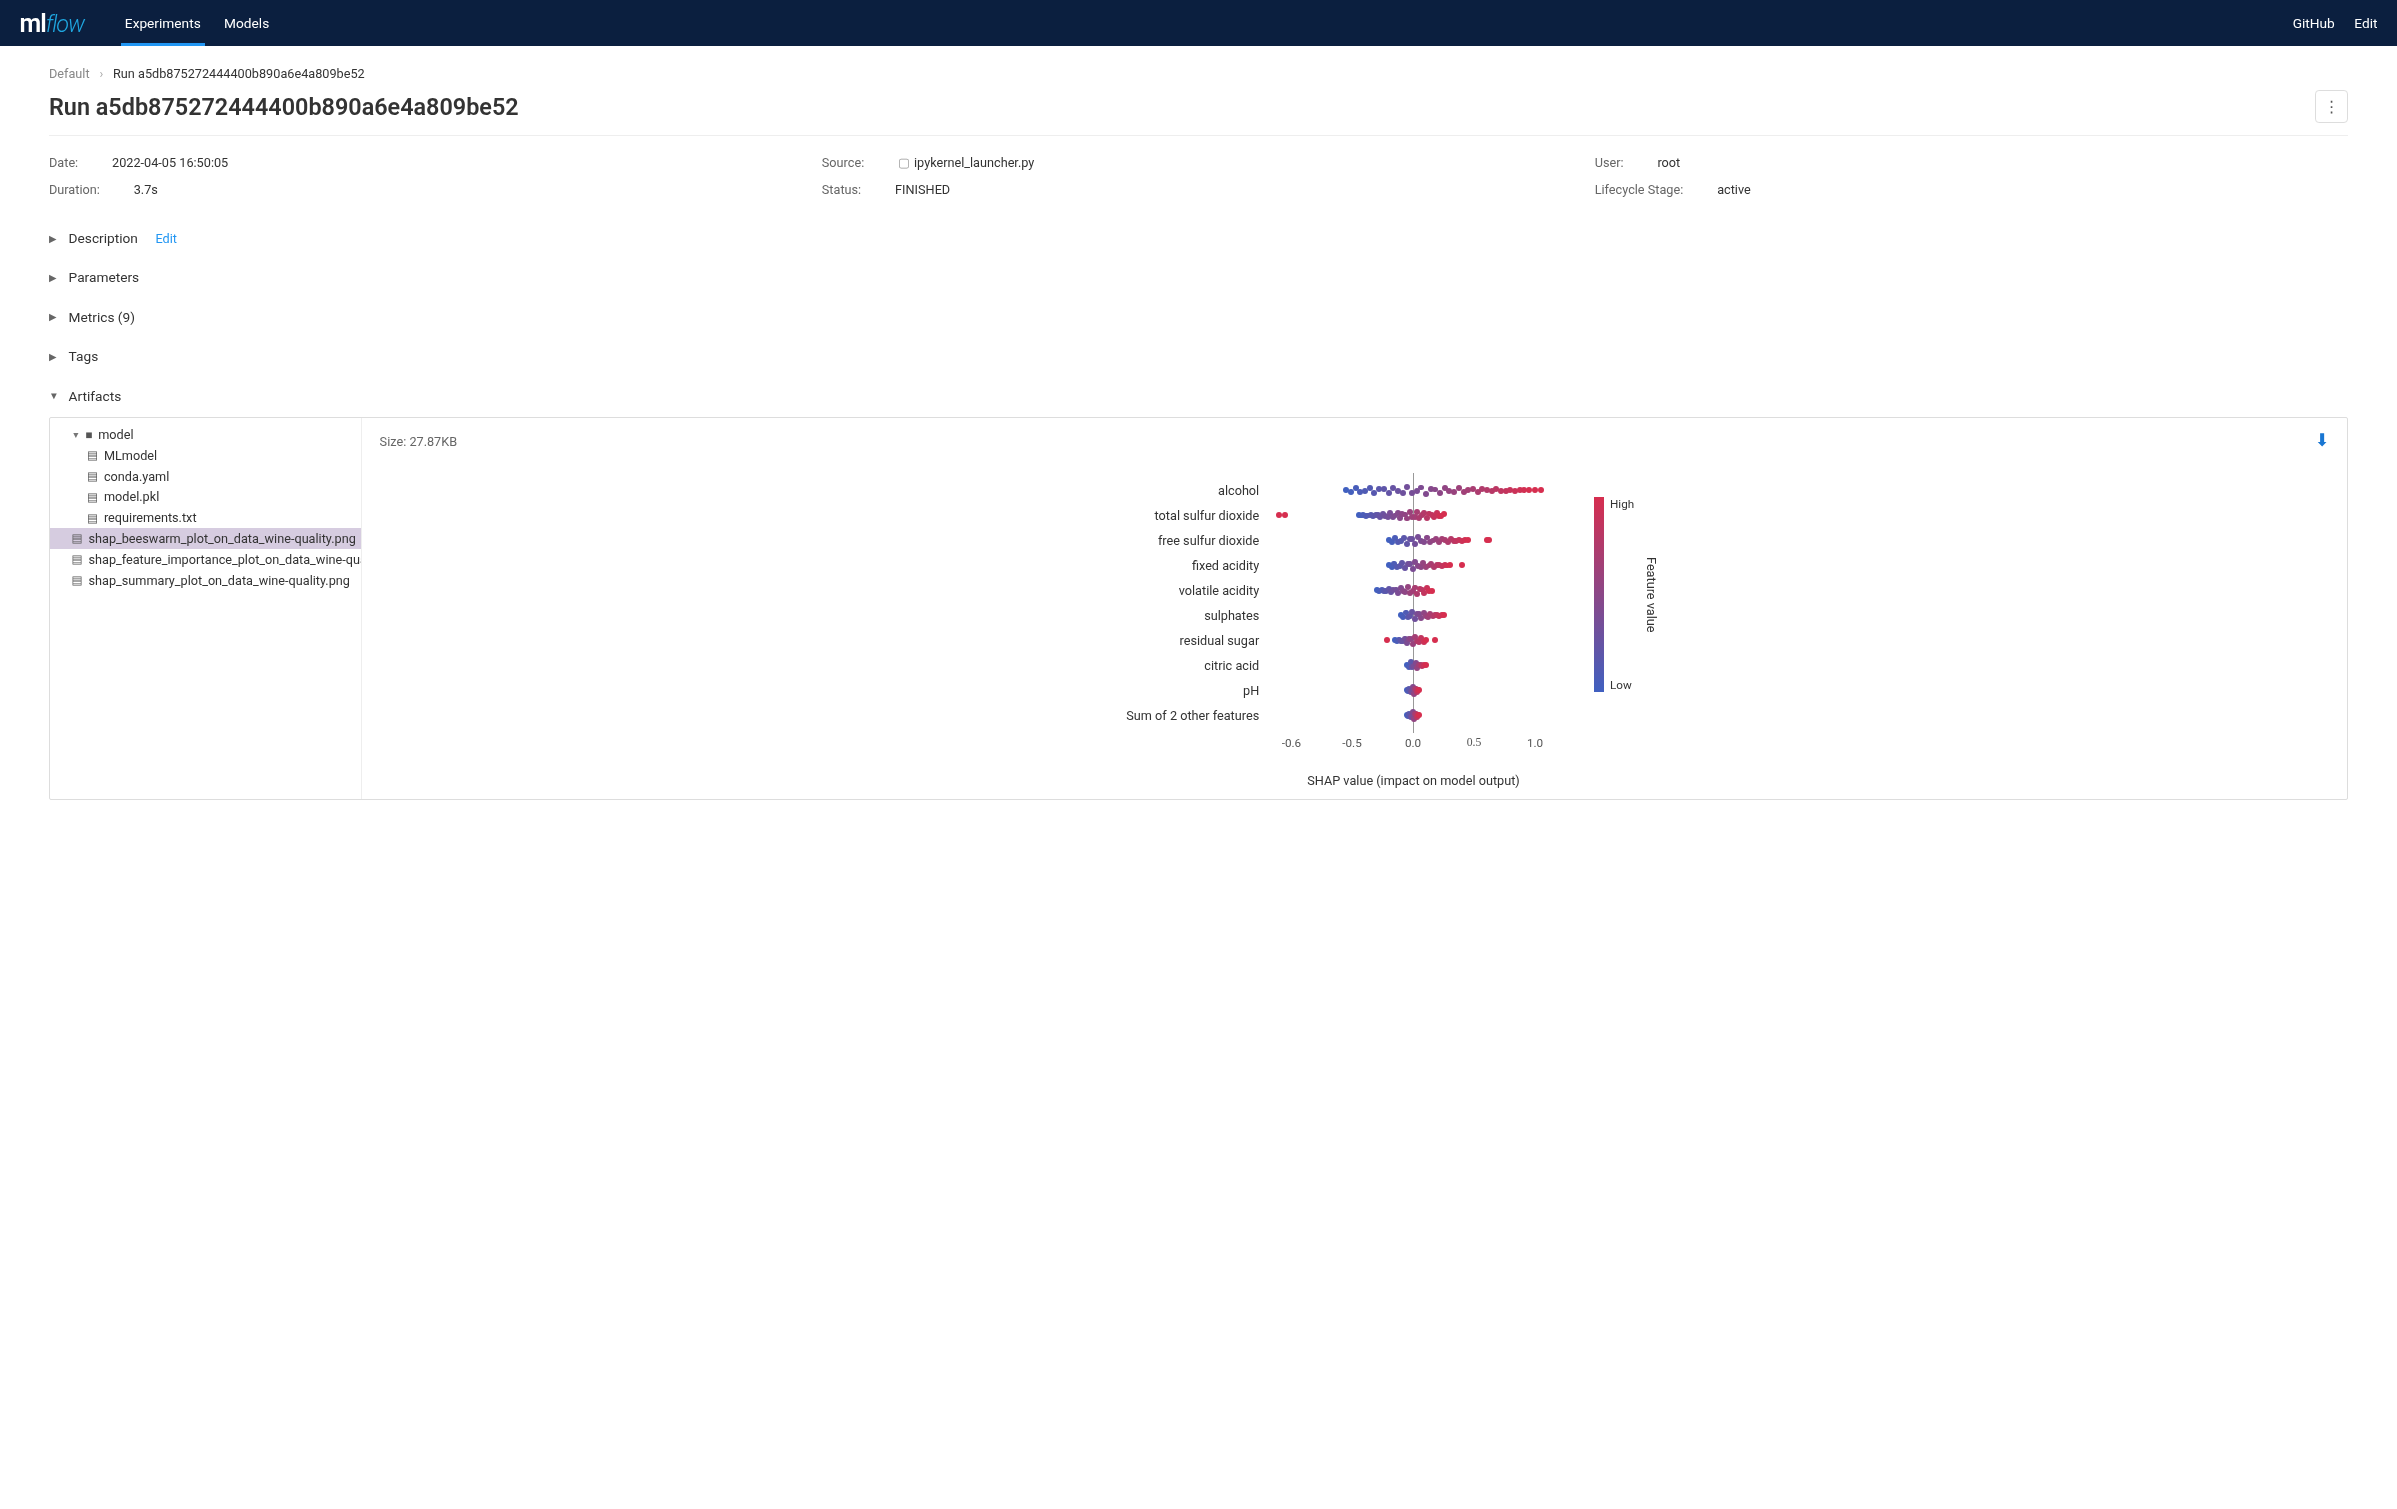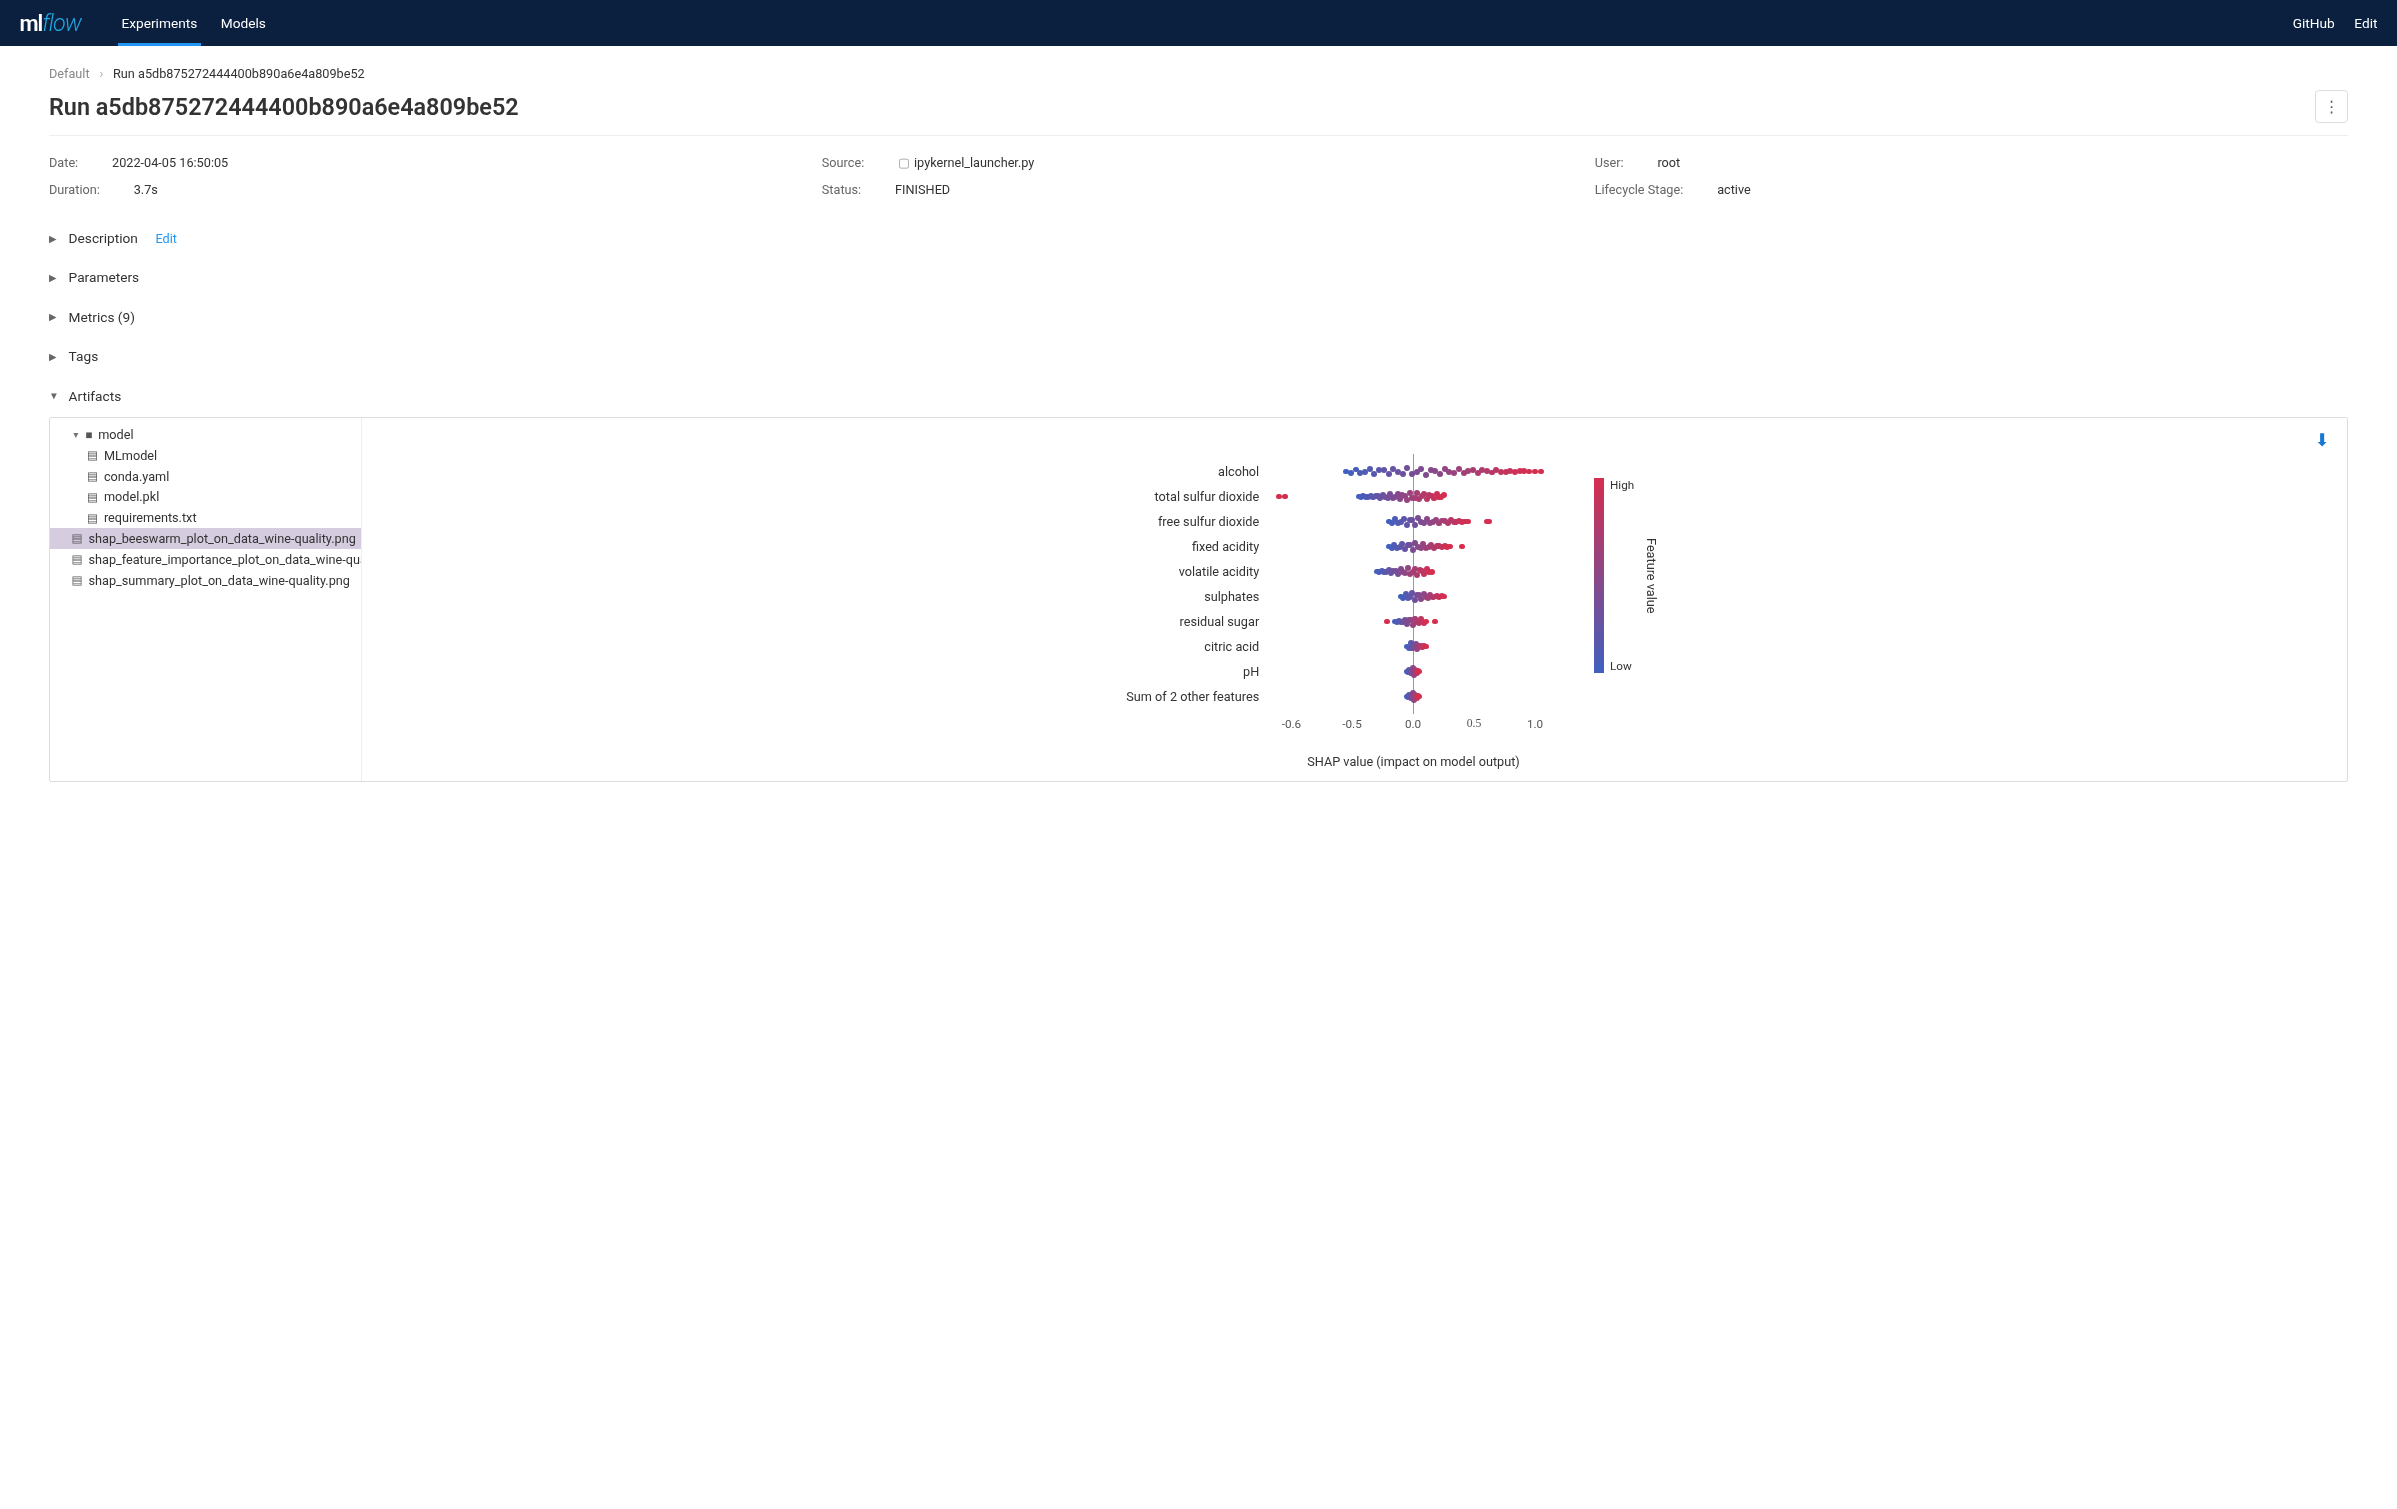--- a/index.html
+++ b/index.html
@@ -1,20 +1,20 @@
 <!DOCTYPE html>
 <html><head>
 <meta charset="utf-8">
 <style>
 * { box-sizing: border-box; margin: 0; padding: 0; }
 body { font-family: -apple-system, BlinkMacSystemFont, "Segoe UI", Roboto, sans-serif; font-size: 13.7px; color: #333; background: #fff; }
 
 .navbar { background: #0b1f3f; height: 46px; display: flex; align-items: center; padding: 0 19.5px; }
 .logo { display: flex; align-items: baseline; margin-right: 29px; }
-.logo-ml { color: #fff; font-size: 22px; font-weight: 600; letter-spacing: -1px; }
+.logo-ml { color: #fff; font-size: 25px; font-weight: 600; letter-spacing: -1px; }
 .logo-flow { color: #1fa7e0; font-size: 23.4px; font-weight: 300; font-style: italic; letter-spacing: -1px; }
 .nav-tabs { display: flex; height: 100%; }
 .nav-tab { color: #fff; padding: 0 11.7px; display: flex; align-items: center; cursor: pointer; position: relative; font-size: 13.7px; }
 .nav-tab.active::after { content: ""; position: absolute; bottom: 0; left: 7.8px; right: 7.8px; height: 2.9px; background: #2196f3; }
 .nav-right { margin-left: auto; display: flex; gap: 19.5px; }
 .nav-link { color: #fff; cursor: pointer; font-size: 13.7px; }
 
 .content { padding: 19.5px 49px; }
 .breadcrumb { display: flex; align-items: center; gap: 9.8px; font-size: 12.7px; color: #888; margin-bottom: 9.8px; }
 .breadcrumb a { color: #888; text-decoration: none; cursor: pointer; }
@@ -190,20 +190,24 @@
           </div>
         <div class="tree-node tree-indent-1">
             <span class="file-icon">▤</span>
             <span>shap_summary_plot_on_data_wine-quality.png</span>
           </div>
       </div>
 
       <div class="artifact-viewer">
         <div class="download-btn">
           <span>⬇</span>
+        </div>
+        <div class="artifact-size">
+          <span>Size:</span>
+          <span>27.87KB</span>
         </div>
 
         <div class="chart-area">
           <div class="shap-chart" id="shap-chart">
             <div class="colorbar-area">
               <div class="colorbar"></div>
               <div class="colorbar-labels">
                 <span>High</span>
                 <span>Low</span>
               </div>

